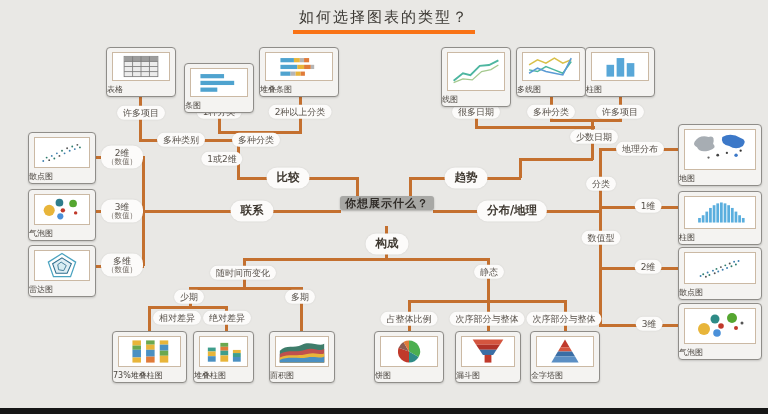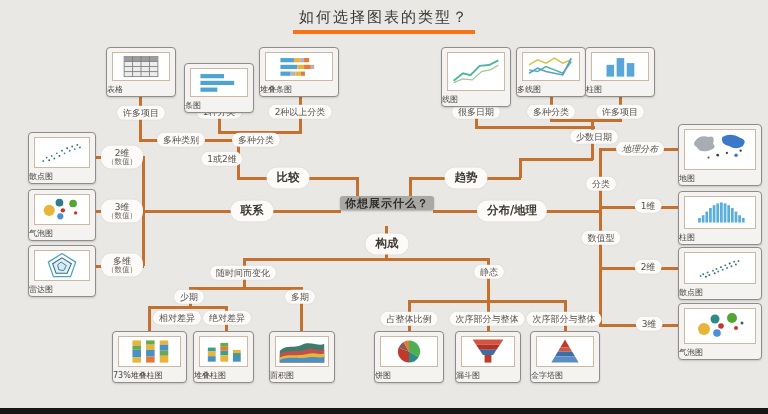--- a/index.html
+++ b/index.html
@@ -97,21 +97,21 @@
 <div class="pill" style="left:141px;top:113px;">许多项目</div>
 <div class="pill" style="left:219px;top:112px;">1种分类</div>
 <div class="pill" style="left:300px;top:112px;">2种以上分类</div>
 <div class="pill" style="left:181px;top:140px;">多种类别</div>
 <div class="pill" style="left:256px;top:140px;">多种分类</div>
 <div class="pill" style="left:222px;top:159px;">1或2维</div>
 <div class="pill" style="left:476px;top:112px;">很多日期</div>
 <div class="pill" style="left:551px;top:112px;">多种分类</div>
 <div class="pill" style="left:620px;top:112px;">许多项目</div>
 <div class="pill" style="left:594px;top:137px;">少数日期</div>
-<div class="pill" style="left:640px;top:149px;font-style:italic;">地理分布</div>
+<div class="pill" style="left:640px;top:149px;">地理分布</div>
 <div class="pill" style="left:601px;top:184px;">分类</div>
 <div class="pill" style="left:601px;top:238px;">数值型</div>
 <div class="pill" style="left:648px;top:206px;">1维</div>
 <div class="pill" style="left:648px;top:267px;">2维</div>
 <div class="pill" style="left:649px;top:324px;">3维</div>
 <div class="pill" style="left:122px;top:157px;">
   <span>2维</span>
   <span class="sub">（数值）</span>
 </div>
 <div class="pill" style="left:122px;top:211px;">

